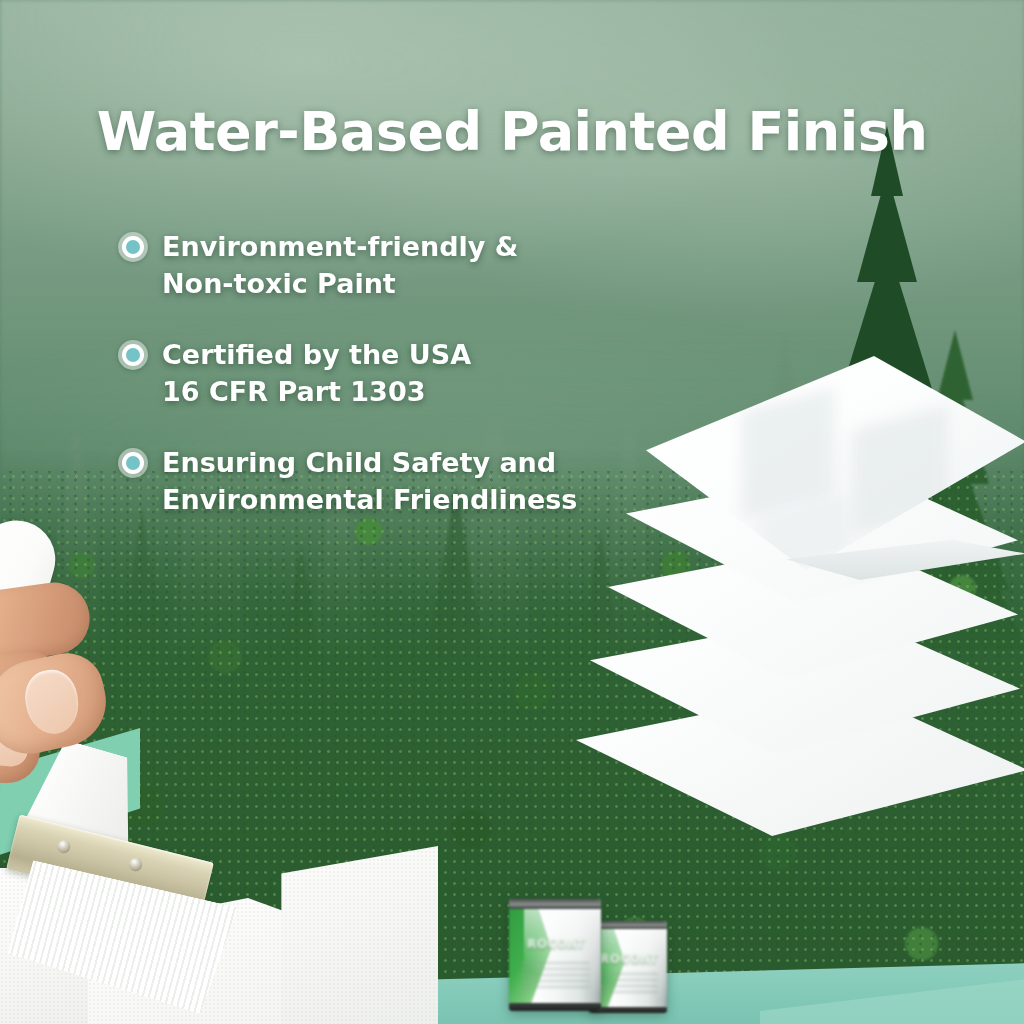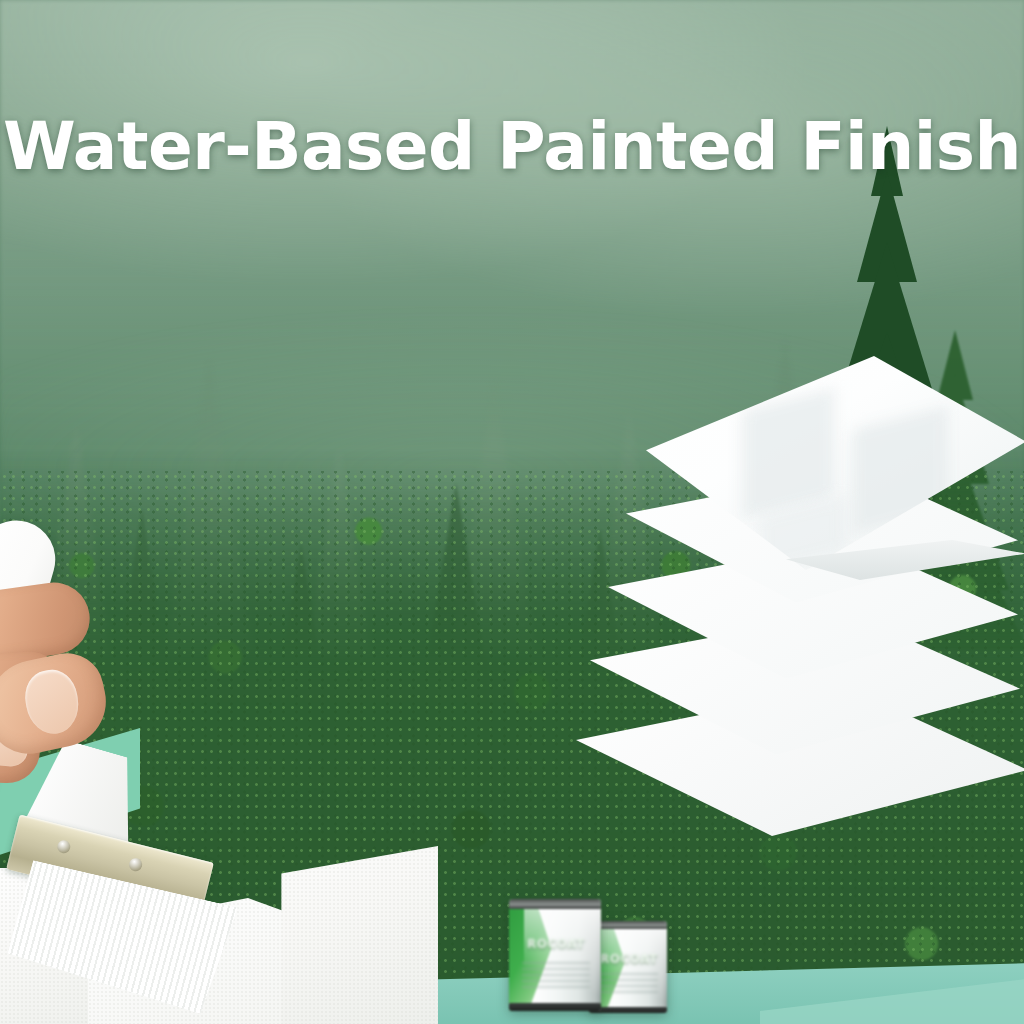--- a/index.html
+++ b/index.html
@@ -102,21 +102,21 @@
   }
   .hero-tree2 span{
     position:absolute;left:50%;transform:translateX(-50%);
     width:0;height:0;border-left:var(--w) solid transparent;
     border-right:var(--w) solid transparent;border-bottom:var(--h) solid #2b5f2e;
   }
 
   
   .headline{
     position:absolute;left:0;right:0;top:64px;text-align:center;
-    font-size:66px;font-weight:700;letter-spacing:-.5px;color:#ffffff;
+    font-size:54px;font-weight:700;letter-spacing:-.5px;color:#ffffff;
     text-shadow:0 2px 7px rgba(20,50,30,.45);
     font-family:"DejaVu Sans", sans-serif;
   }
 
   
   .bullets{position:absolute;left:118px;top:228px;width:560px;}
   .bullet{display:flex;align-items:flex-start;margin-bottom:34px;}
   .dot{
     position:relative;flex:0 0 auto;width:30px;height:30px;margin-top:4px;margin-right:14px;
     border-radius:50%;
@@ -458,14 +458,31 @@
       <div class="finger" style="left:-6px;top:124px;width:140px;height:70px;transform:rotate(-4deg);"></div>
       <div class="finger" style="left:-18px;top:186px;width:128px;height:66px;transform:rotate(2deg);"></div>
       <div class="nail" style="left:54px;top:196px;width:44px;height:40px;transform:rotate(6deg);"></div>
       <div class="thumb"></div>
       <div class="thumbnail-n"></div>
     </div>
   </div>
 
   <h1 class="headline">Water-Based Painted Finish</h1>
 
+  <div class="bullets">
+    <div class="bullet">
+      <div class="dot"></div>
+      <div class="btext">Environment-friendly &amp;
+Non-toxic Paint</div>
+    </div>
+    <div class="bullet">
+      <div class="dot"></div>
+      <div class="btext">Certified by the USA
+16 CFR Part 1303</div>
+    </div>
+    <div class="bullet">
+      <div class="dot"></div>
+      <div class="btext">Ensuring Child Safety and
+Environmental Friendliness</div>
+    </div>
+  </div>
 
 </div>
 
 </body></html>

